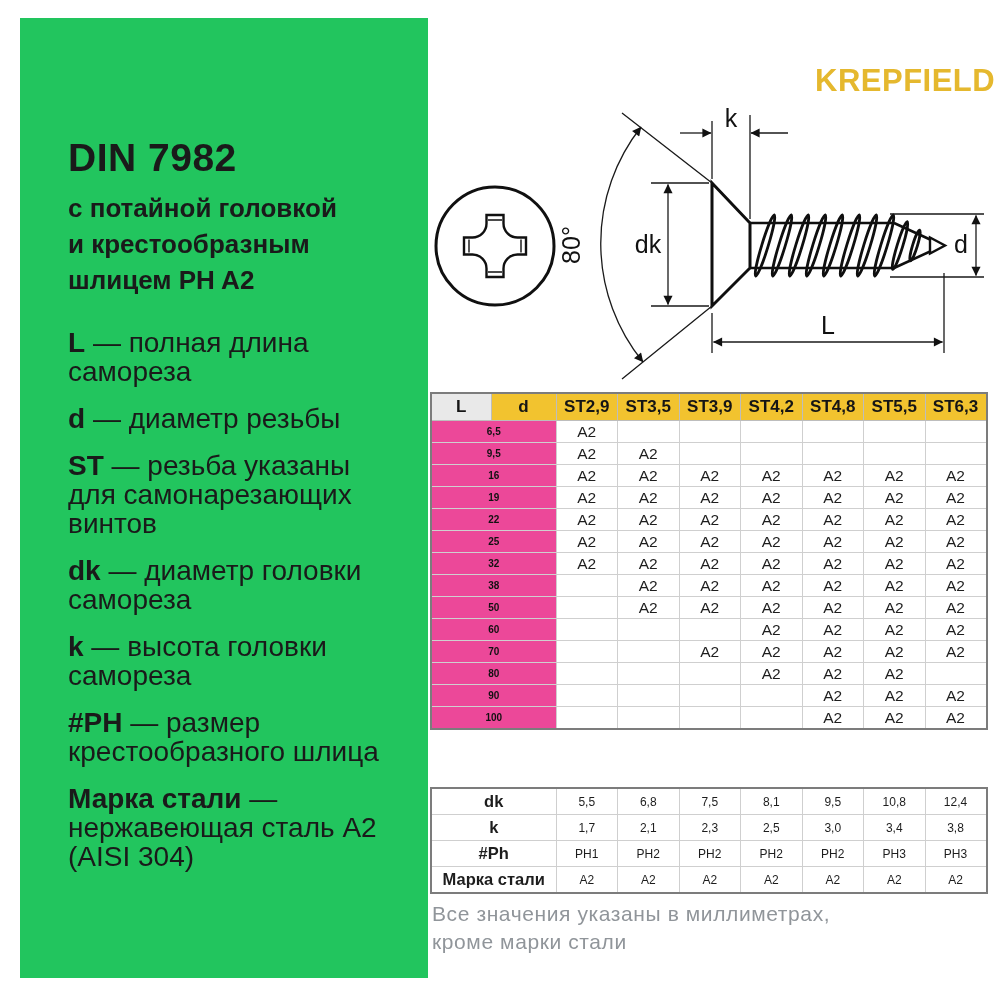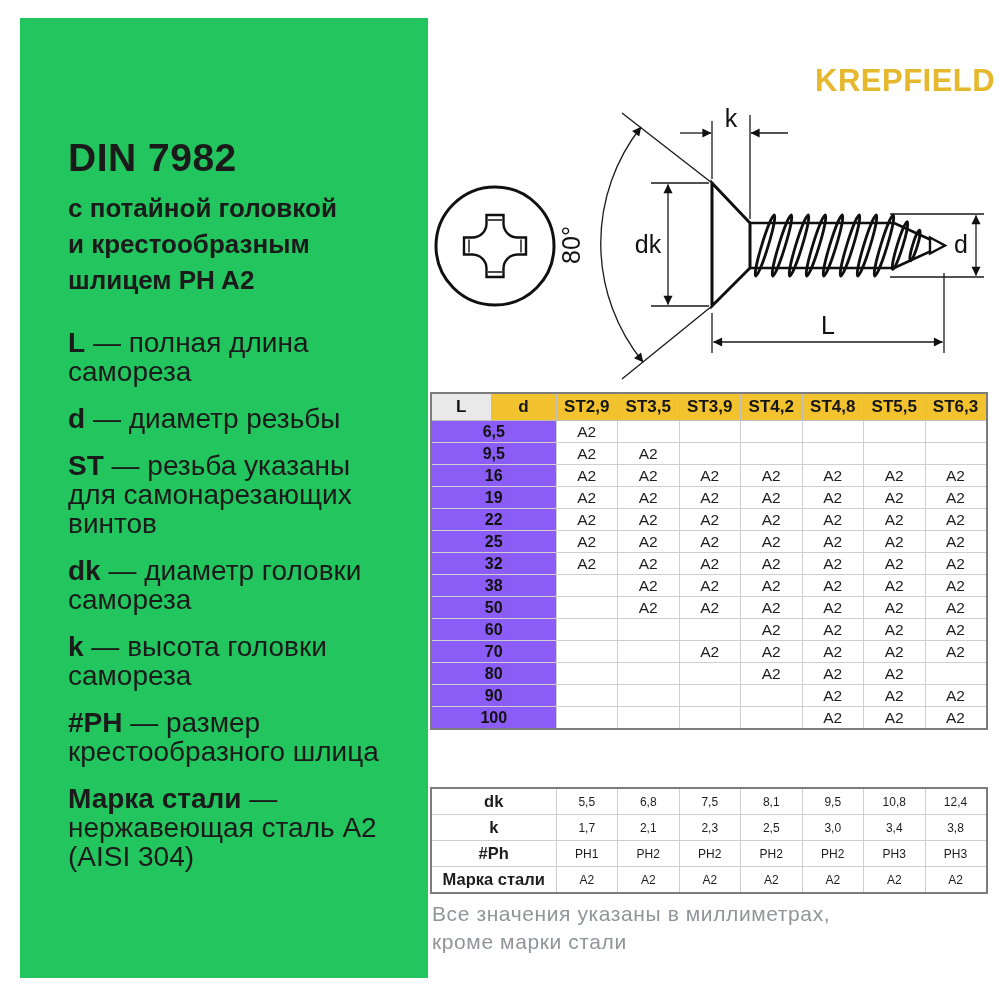--- a/index.html
+++ b/index.html
@@ -23,21 +23,21 @@
   .drawing{position:absolute;left:420px;top:98px;}
 
   
   table{border-collapse:collapse;table-layout:fixed;font-family:"Liberation Sans",sans-serif;}
   .size-table{position:absolute;left:430px;top:392px;width:556px;border:2px solid #7c7c7c;}
   .size-table th{height:26px;font-size:17px;font-weight:700;background:#f2c32f;
                  border:1px solid #bdbdbd;padding:0;text-align:center;color:#151515;}
   .size-table th.gray{background:#e9e9e9;}
   .size-table td{height:21px;font-size:15.5px;text-align:center;border:1px solid #cfcfcf;
                  color:#1d1d1d;background:#ffffff;padding:0;}
-  td.rowlabel{background:#8b5cf6;font-weight:700;font-size:16px;color:#111;}
+  td.rowlabel{background:#ec4899;font-weight:700;font-size:10px;color:#111;}
 
   .spec-table{position:absolute;left:430px;top:787px;width:556px;border:2px solid #7c7c7c;}
   .spec-table td{height:25px;font-size:12px;text-align:center;border:1px solid #cfcfcf;
                  background:#fff;color:#1d1d1d;padding:0;}
   .spec-table td.rowlabel{font-size:16.5px;}
 
   
   .footnote{position:absolute;left:432px;top:900px;font-size:21px;line-height:28px;
             color:#90959a;letter-spacing:.6px;}
 </style>

